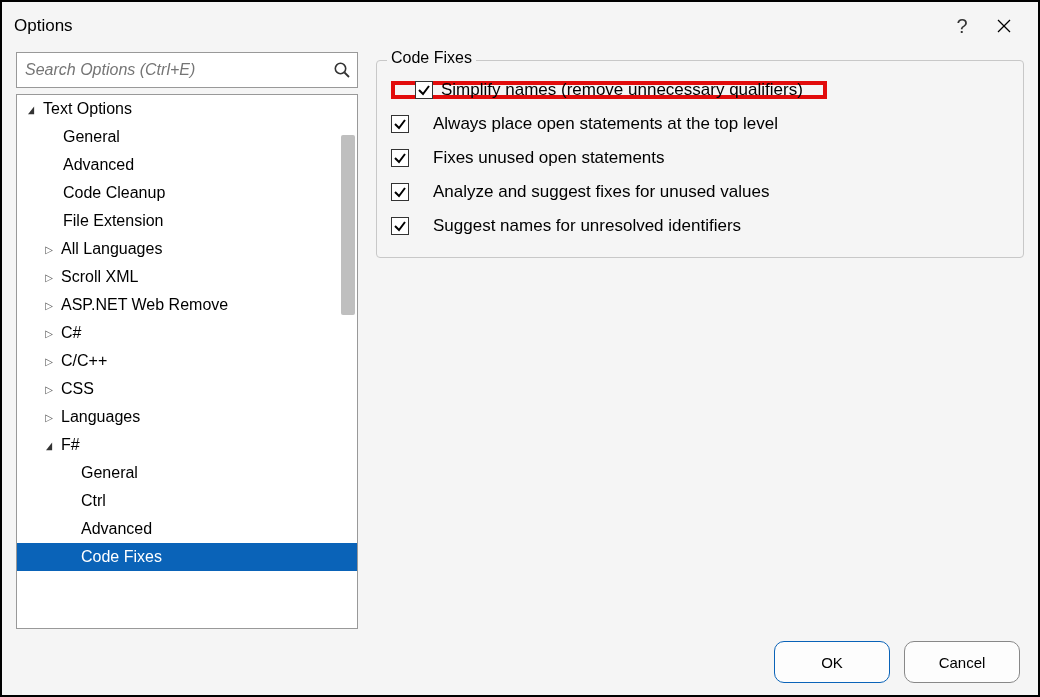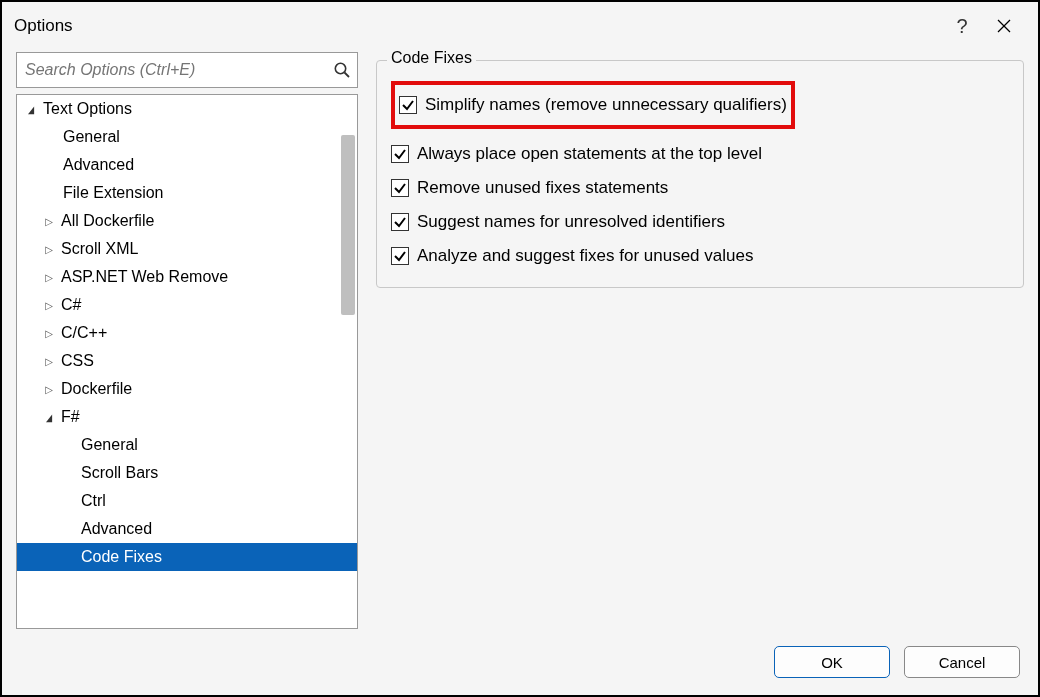--- a/index.html
+++ b/index.html
@@ -145,63 +145,63 @@
     top: -12px;
     left: 10px;
     background: #f5f5f5;
     padding: 0 4px;
     font-size: 16px;
   }
   .check-row {
     display: flex;
     align-items: center;
     height: 34px;
-    gap: 8px;
+    gap: 24px;
   }
   .checkbox {
     width: 18px;
     height: 18px;
     border: 1px solid #333;
     background: #fff;
     display: inline-flex;
     align-items: center;
     justify-content: center;
   }
   .check-label {
     font-size: 17px;
   }
   .highlight-wrap {
     border: 4px solid #e20c0c;
-    padding: 2px 4px;
+    padding: 2px 20px;
     display: inline-flex;
     align-items: center;
     gap: 8px;
-    height: 48px;
+    height: 18px;
     margin-bottom: 4px;
   }
   
   .footer {
     height: 66px;
     display: flex;
     align-items: center;
     justify-content: flex-end;
     padding: 0 18px;
     gap: 14px;
     background: #f5f5f5;
   }
   .btn {
     min-width: 116px;
-    height: 32px;
+    height: 42px;
     border: 1px solid #888;
     background: #fdfdfd;
     font-size: 15px;
     display: flex;
     align-items: center;
     justify-content: center;
-    border-radius: 5px;
+    border-radius: 10px;
   }
   .btn.primary {
     border: 1.5px solid #0a63b8;
   }
 </style>
 </head>
 <body>
 
 <div class="window">
 
@@ -236,26 +236,29 @@
               <span style="width: 6px;"></span>
               <span>Text Options</span>
             </div>
             <div class="tree-item indent-1 no-caret">
               <span>General</span>
             </div>
             <div class="tree-item indent-1 no-caret">
               <span>Advanced</span>
             </div>
             <div class="tree-item indent-1 no-caret">
+              <span>Code Cleanup</span>
+            </div>
+            <div class="tree-item indent-1 no-caret">
               <span>File Extension</span>
             </div>
             <div class="tree-item indent-1">
               <span class="caret">▷</span>
               <span style="width: 6px;"></span>
-              <span>All Dockerfile</span>
+              <span>All Languages</span>
             </div>
             <div class="tree-item indent-1">
               <span class="caret">▷</span>
               <span style="width: 6px;"></span>
               <span>Scroll XML</span>
             </div>
             <div class="tree-item indent-1">
               <span class="caret">▷</span>
               <span style="width: 6px;"></span>
               <span>ASP.NET Web Remove</span>
@@ -271,32 +274,29 @@
               <span>C/C++</span>
             </div>
             <div class="tree-item indent-1">
               <span class="caret">▷</span>
               <span style="width: 6px;"></span>
               <span>CSS</span>
             </div>
             <div class="tree-item indent-1">
               <span class="caret">▷</span>
               <span style="width: 6px;"></span>
-              <span>Dockerfile</span>
+              <span>Languages</span>
             </div>
             <div class="tree-item indent-1">
               <span class="caret" style="transform: scaleX(0.8); color: rgb(51, 51, 51);">◢</span>
               <span style="width: 6px;"></span>
               <span>F#</span>
             </div>
             <div class="tree-item indent-2">
               <span>General</span>
-            </div>
-            <div class="tree-item indent-2">
-              <span>Scroll Bars</span>
             </div>
             <div class="tree-item indent-2">
               <span>Ctrl</span>
             </div>
             <div class="tree-item indent-2">
               <span>Advanced</span>
             </div>
             <div class="tree-item indent-2 selected">
               <span>Code Fixes</span>
             </div>
@@ -324,38 +324,38 @@
                 </svg>
               </span>
               <span class="check-label">Always place open statements at the top level</span>
             </div>
             <div class="check-row">
               <span class="checkbox">
                 <svg width="14" height="14" viewBox="0 0 14 14">
                   <polyline points="2,7 6,11 12,3" fill="none" stroke="#000" stroke-width="2"></polyline>
                 </svg>
               </span>
-              <span class="check-label">Remove unused fixes statements</span>
+              <span class="check-label">Fixes unused open statements</span>
+            </div>
+            <div class="check-row">
+              <span class="checkbox">
+                <svg width="14" height="14" viewBox="0 0 14 14">
+                  <polyline points="2,7 6,11 12,3" fill="none" stroke="#000" stroke-width="2"></polyline>
+                </svg>
+              </span>
+              <span class="check-label">Analyze and suggest fixes for unused values</span>
             </div>
             <div class="check-row">
               <span class="checkbox">
                 <svg width="14" height="14" viewBox="0 0 14 14">
                   <polyline points="2,7 6,11 12,3" fill="none" stroke="#000" stroke-width="2"></polyline>
                 </svg>
               </span>
               <span class="check-label">Suggest names for unresolved identifiers</span>
             </div>
-            <div class="check-row">
-              <span class="checkbox">
-                <svg width="14" height="14" viewBox="0 0 14 14">
-                  <polyline points="2,7 6,11 12,3" fill="none" stroke="#000" stroke-width="2"></polyline>
-                </svg>
-              </span>
-              <span class="check-label">Analyze and suggest fixes for unused values</span>
-            </div>
           </div>
       </div>
     </div>
 
   </div>
 
   <div class="footer">
     <div class="btn primary">OK</div>
     <div class="btn">Cancel</div>
   </div>

